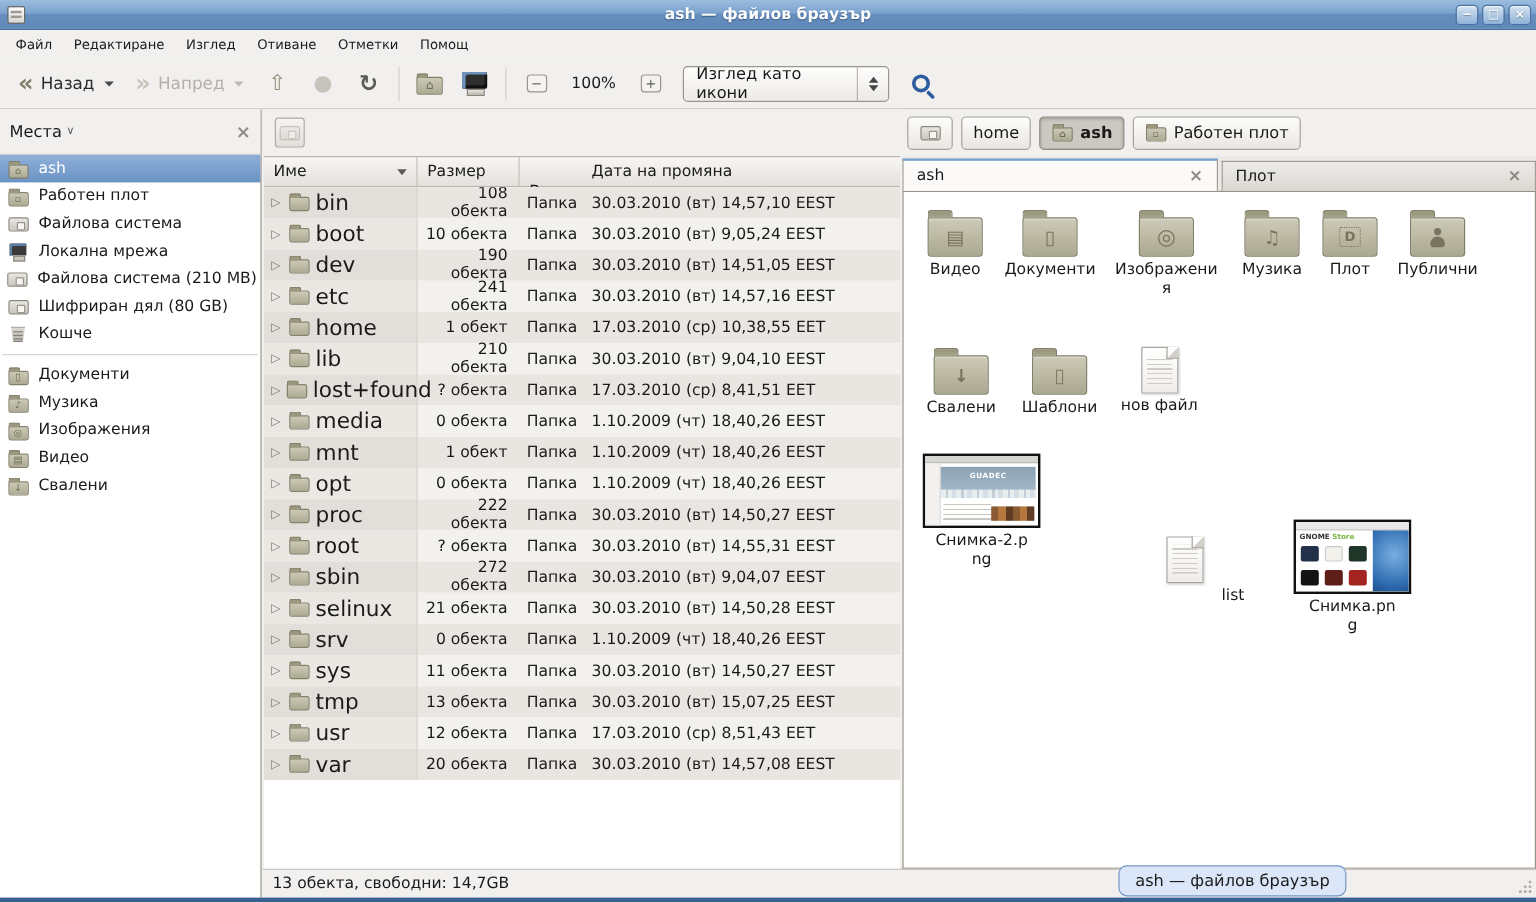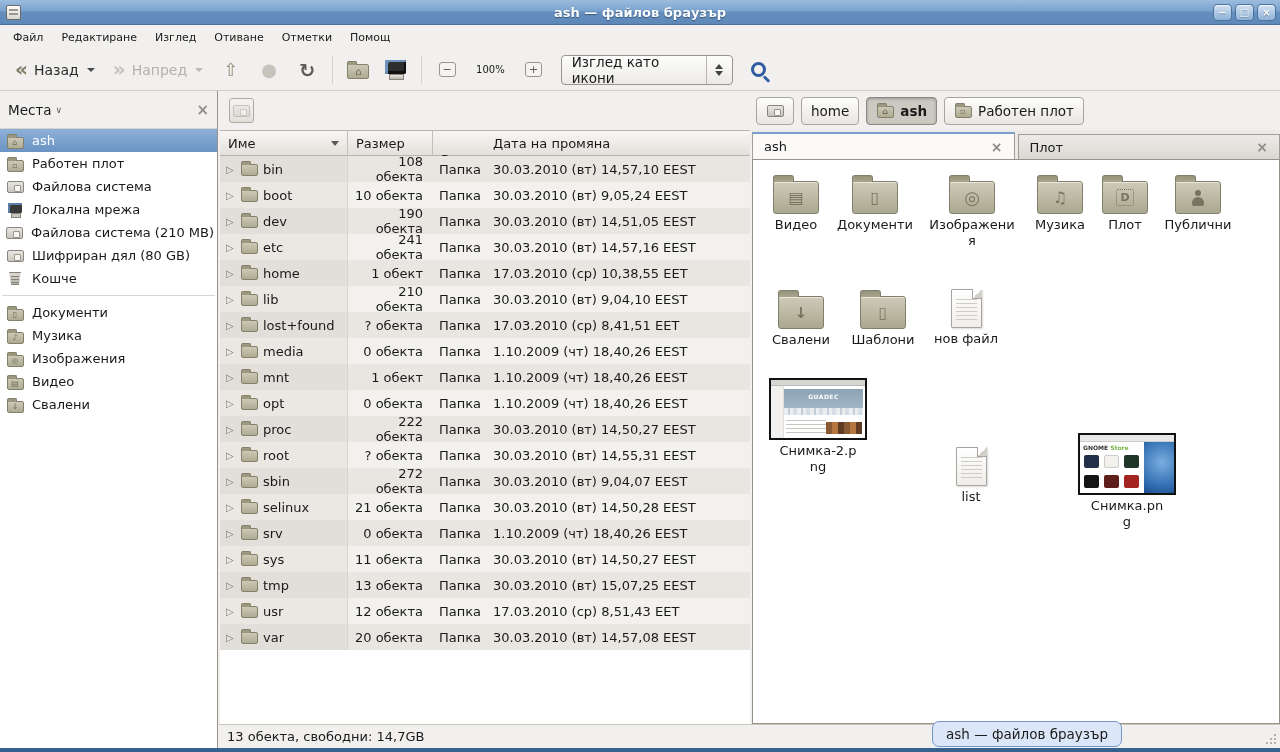--- a/index.html
+++ b/index.html
@@ -34,21 +34,21 @@
   .tbtn.disabled .nav-ic { color:#c6c3bb; }
   .caret { width:0; height:0; border-left:4px solid transparent; border-right:4px solid transparent; border-top:4px solid #4a4a4a; margin-left:2px; }
   .tbtn.disabled .caret { border-top-color:#bdb9b1; }
   .tibtn { width:34px; height:32px; display:flex; align-items:center; justify-content:center; border-radius:4px; }
   .g-up { font-size:18px; color:#93917b; }
   .g-stop { font-size:18px; color:#c6c3bc; }
   .g-reload { font-size:19px; font-weight:bold; color:#5c5b55; }
   .tsep { width:1px; height:28px; background:#d4d1cb; margin:0 4px; }
   .zbox { width:17px; height:15px; border:1px solid #9a968f; border-radius:3px; background:#f5f3f1;
     display:flex; align-items:center; justify-content:center; font-size:11px; color:#5c5b55; }
-  .zoomlevel { font-size:10px; padding:0 8px; }
+  .zoomlevel { font-size:13px; padding:0 8px; }
   .combo { margin-left:6px; width:172px; height:30px; border:1px solid #9a968f; border-radius:4px;
     background:linear-gradient(#fdfdfc,#eceae6); display:flex; align-items:center; }
   .combo-label { flex:1; padding-left:10px; font-size:13.5px; }
   .spinner { width:26px; align-self:stretch; border-left:1px solid #b9b5ae; display:flex; flex-direction:column; align-items:center; justify-content:center; gap:2px; }
   .spin-up { width:0; height:0; border-left:4px solid transparent; border-right:4px solid transparent; border-bottom:5px solid #444; }
   .spin-dn { width:0; height:0; border-left:4px solid transparent; border-right:4px solid transparent; border-top:5px solid #444; }
   .mag { position:relative; width:15px; height:15px; border:3px solid #2f5c9e; border-radius:50%; margin-left:10px; }
   .mag::after { content:""; position:absolute; width:3px; height:8px; background:#2f5c9e; transform:rotate(-45deg); left:11px; top:10px; border-radius:2px; }
 
   
@@ -91,21 +91,21 @@
   .th-name { width:128px; } .th-size { width:85px; } .th-type { width:52px;margin-top:28px; } .th-date { flex:1; border-right:none; }
   .sortarrow { margin-left:auto; width:0; height:0; border-left:4px solid transparent; border-right:4px solid transparent; border-top:5px solid #5c5b55; }
   .treebody { position:absolute; left:0; top:65px; width:530px; bottom:0; background:#fff; overflow:hidden; }
   .trow { height:26px; display:flex; align-items:center; }
   .trow:nth-child(odd)  { background:#e9e6e2; }
   .trow:nth-child(even) { background:#f3f1ee; }
   .c-name { width:128px; height:100%; display:flex; align-items:center; padding-left:6px; gap:5px;
     background:rgba(90,80,60,.05); border-right:1px solid #d8d4ce; }
   .expander { color:#7a7a74; font-size:10px; width:10px; }
   .c-name .mfolder { margin-top:2px; flex:none; }
-  .nm { font-size:13px; }
+  .nm { font-size:18px; }
   .c-size { width:85px; text-align:right; padding-right:10px; font-size:13px; }
   .c-type { width:52px; padding-left:6px; font-size:13px; }
   .c-date { flex:1; padding-left:8px; font-size:13px; }
 
   
   .rightpane { position:absolute; left:752px; top:91px; width:528px; bottom:28px; }
   .pathbar { height:39px; display:flex; align-items:center; gap:7px; padding:0 4px; }
   .pbtn { height:28px; display:flex; align-items:center; gap:6px; padding:0 9px; border:1px solid #a8a49d; border-radius:4px;
     background:linear-gradient(#fdfdfc,#e9e6e1); font-size:13.5px; }
   .pbtn.active { background:#ccc8c2; box-shadow:inset 0 1px 3px rgba(0,0,0,.25); font-weight:bold; border-color:#8d8982; }
@@ -640,21 +640,21 @@
         <div class="ivitem" style="left: 163px; top: 125px; text-align: center;"><div class="bigfile"></div><div class="iv-label">нов файл</div></div>
         <div class="ivitem" style="left: 15px; top: 218px;"><div class="thumb t-guadec">
             <div class="tg-top"></div>
             <div class="tg-side"></div>
             <div class="tg-hero"></div>
             <div class="tg-word">GUADEC</div>
             <div class="tg-sky"></div>
             <div class="tg-txt"></div>
             <div class="tg-strip"></div>
           </div><div class="iv-label" style="max-width: 78px;">Снимка-2.png</div></div>
-        <div class="ivitem" style="left: 168px; top: 283px;"><div class="bigfile"></div><div class="iv-label">list</div></div>
+        <div class="ivitem" style="left: 184px; top: 283px; text-align: right;"><div class="bigfile"></div><div class="iv-label">list</div></div>
         <div class="ivitem" style="left: 324px; top: 273px;"><div class="thumb t-store">
             <div class="ts-top"></div>
             <div class="ts-brand">GNOME <b>Store</b></div>
             <div class="ts-blue"></div>
             <div class="shirt" style="left:4px;top:20px;background:#22304a"></div>
             <div class="shirt" style="left:24px;top:20px;background:#f3f1ec;border:1px solid #ccc"></div>
             <div class="shirt" style="left:44px;top:20px;background:#1e3528"></div>
             <div class="shirt" style="left:4px;top:40px;background:#141414"></div>
             <div class="shirt" style="left:24px;top:40px;background:#5e1f1a"></div>
             <div class="shirt" style="left:44px;top:40px;background:#a32420"></div>

